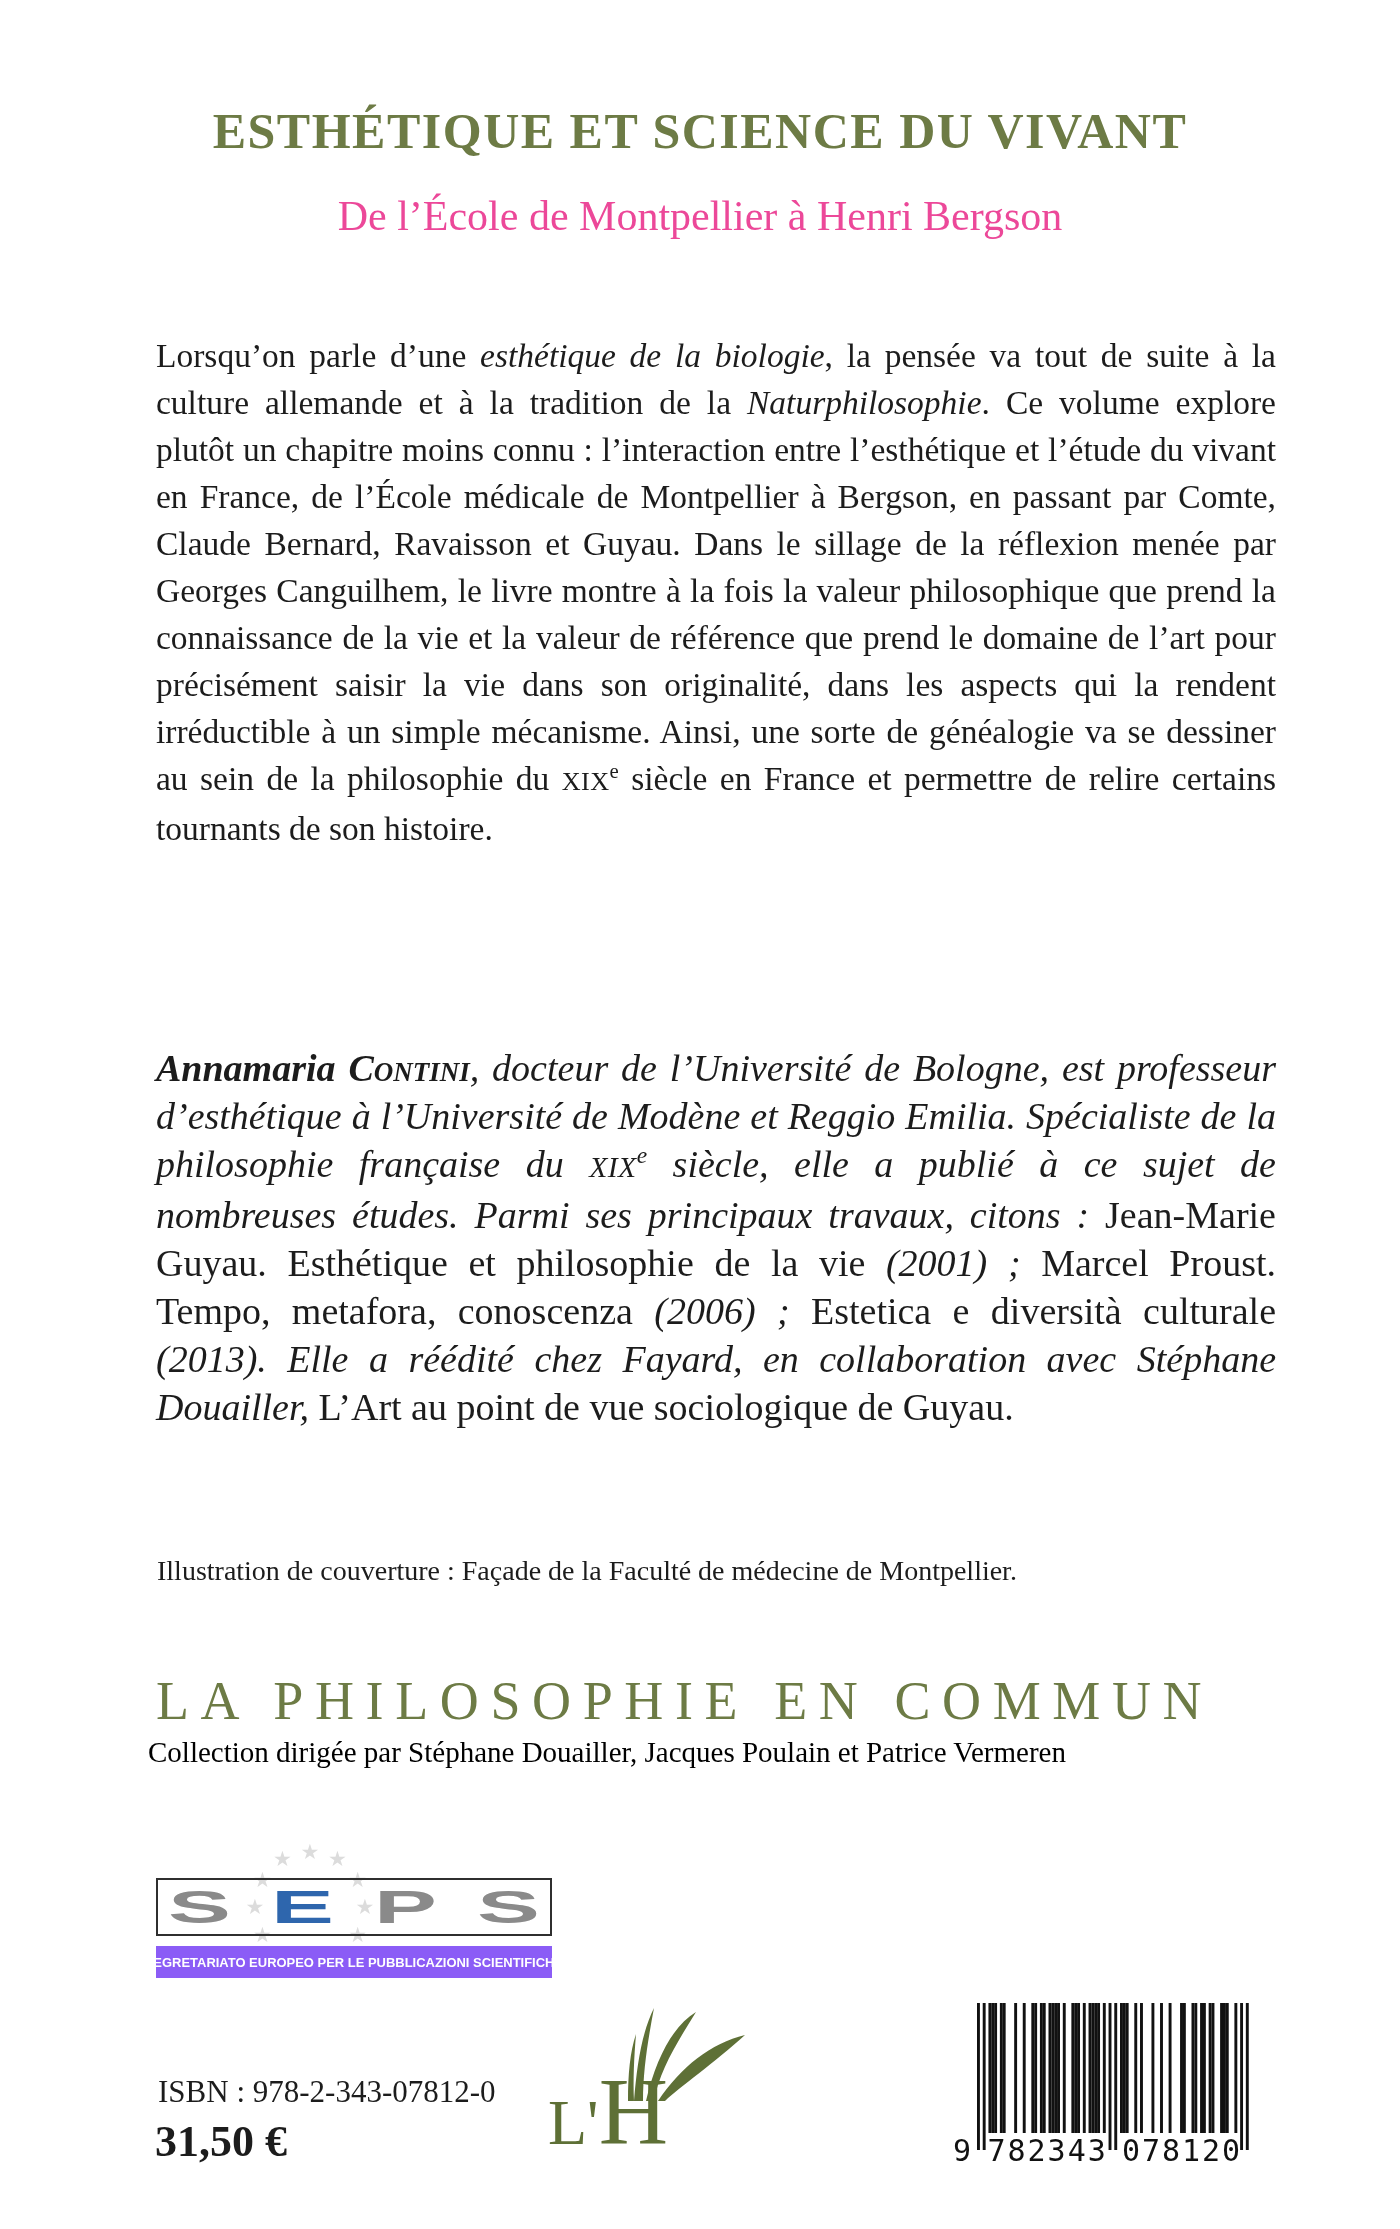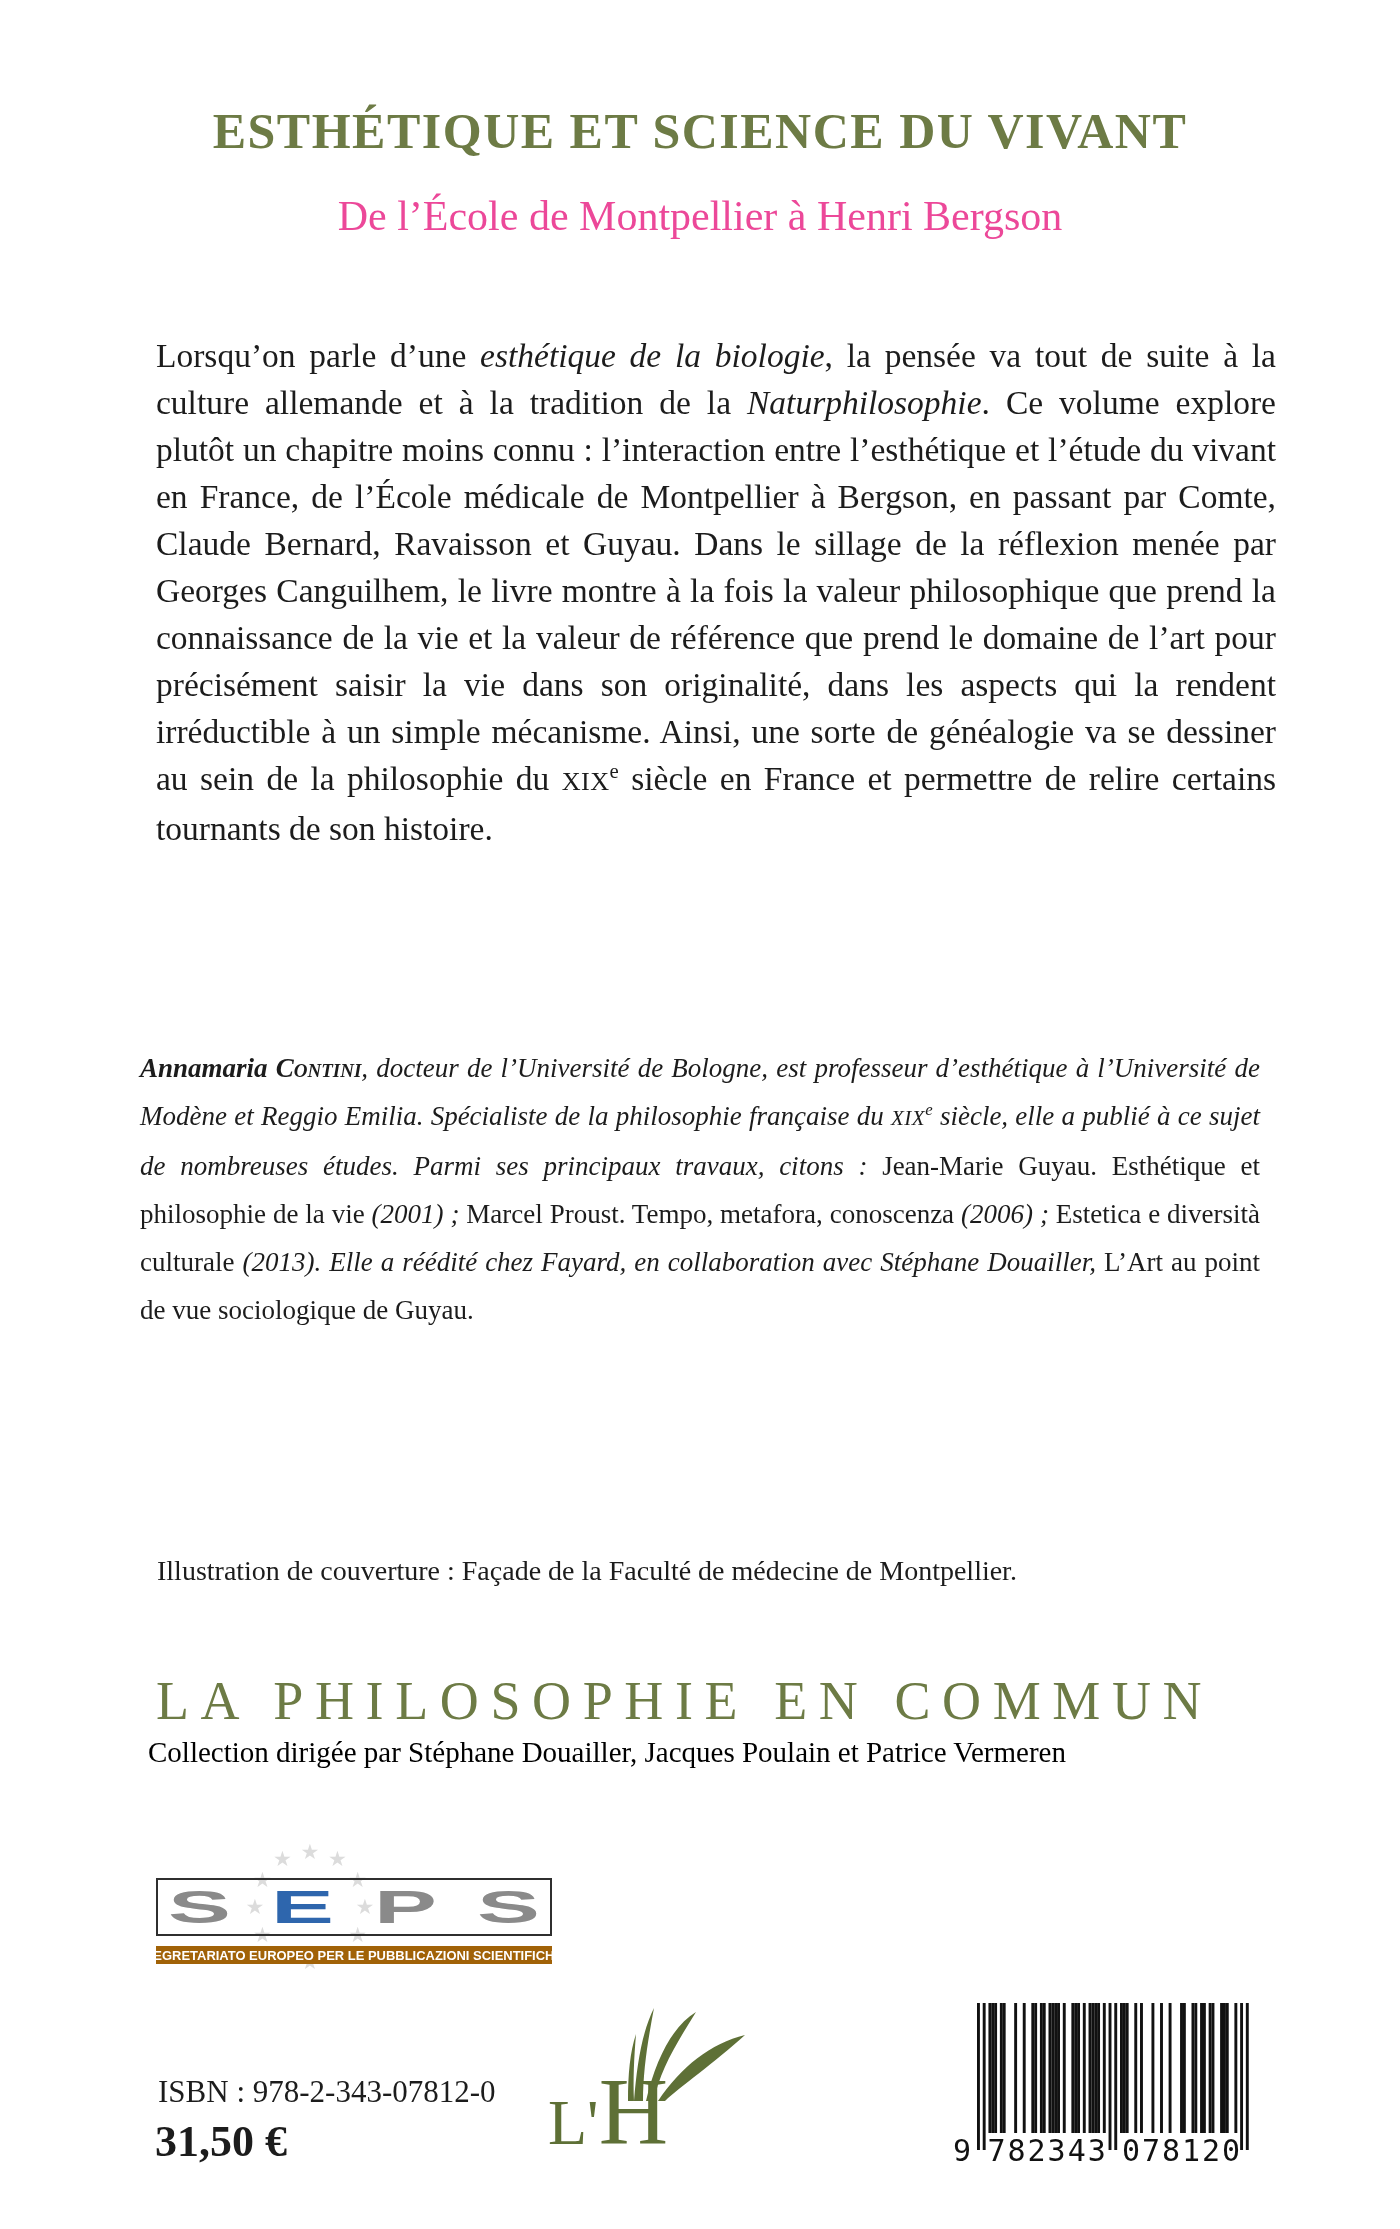--- a/index.html
+++ b/index.html
@@ -13,22 +13,22 @@
   }
   .book-subtitle{
     position:absolute;top:192px;left:0;width:100%;text-align:center;margin:0;
     font-size:42px;font-weight:normal;color:#ec4899;white-space:nowrap;
   }
   .synopsis{
     position:absolute;left:140px;top:316px;width:1120px;margin:16px;
     font-size:33.5px;line-height:47px;text-align:justify;
   }
   .bio{
-    position:absolute;left:140px;top:1044px;width:1120px;margin:0;
-    font-size:27px;line-height:48px;font-style:italic;text-align:justify;
+    position:absolute;left:156px;top:1044px;width:1120px;margin:0;
+    font-size:38px;line-height:48px;font-style:italic;text-align:justify;
   }
   .italic{font-style:italic;}
   .roman{font-style:normal;}
   .bold{font-weight:bold;}
   .name-caps{font-variant:small-caps;}
   .sc{font-size:0.78em;letter-spacing:0.5px;}
   .sup{vertical-align:super;font-size:0.62em;line-height:0;}
   .credit{
     position:absolute;left:140px;top:1538px;margin:17px;font-size:28px;
   }
@@ -51,21 +51,21 @@
     position:absolute;left:16px;top:38px;width:396px;height:58px;box-sizing:border-box;
     border:2px solid #2f2f2f;display:flex;justify-content:space-between;align-items:center;
     padding:0 26px;z-index:2;background:transparent;
   }
   .seps-letter{
     display:inline-block;font-family:"Liberation Sans",sans-serif;font-weight:bold;
     font-size:46px;line-height:1;transform:scaleX(2.05);color:#8a8a8a;
   }
   .seps-letter.blue{color:#2e66ad;}
   .seps-bar{
-    position:absolute;left:16px;top:106px;width:396px;height:18px;background:#a16207;
+    position:absolute;left:16px;top:106px;width:396px;height:32px;background:#8b5cf6;
     display:flex;align-items:center;justify-content:center;z-index:3;
   }
   .seps-bar span{
     font-family:"Liberation Sans",sans-serif;font-weight:bold;font-size:13.5px;
     color:#ffffff;white-space:nowrap;transform:scaleX(0.96);
   }
   .isbn{position:absolute;left:158px;top:2074px;margin:0;font-size:31px;}
   .price{position:absolute;left:155px;top:2116px;margin:0;font-size:44px;font-weight:bold;}
   .harmattan{
     position:absolute;left:548px;top:2056px;display:flex;align-items:baseline;

